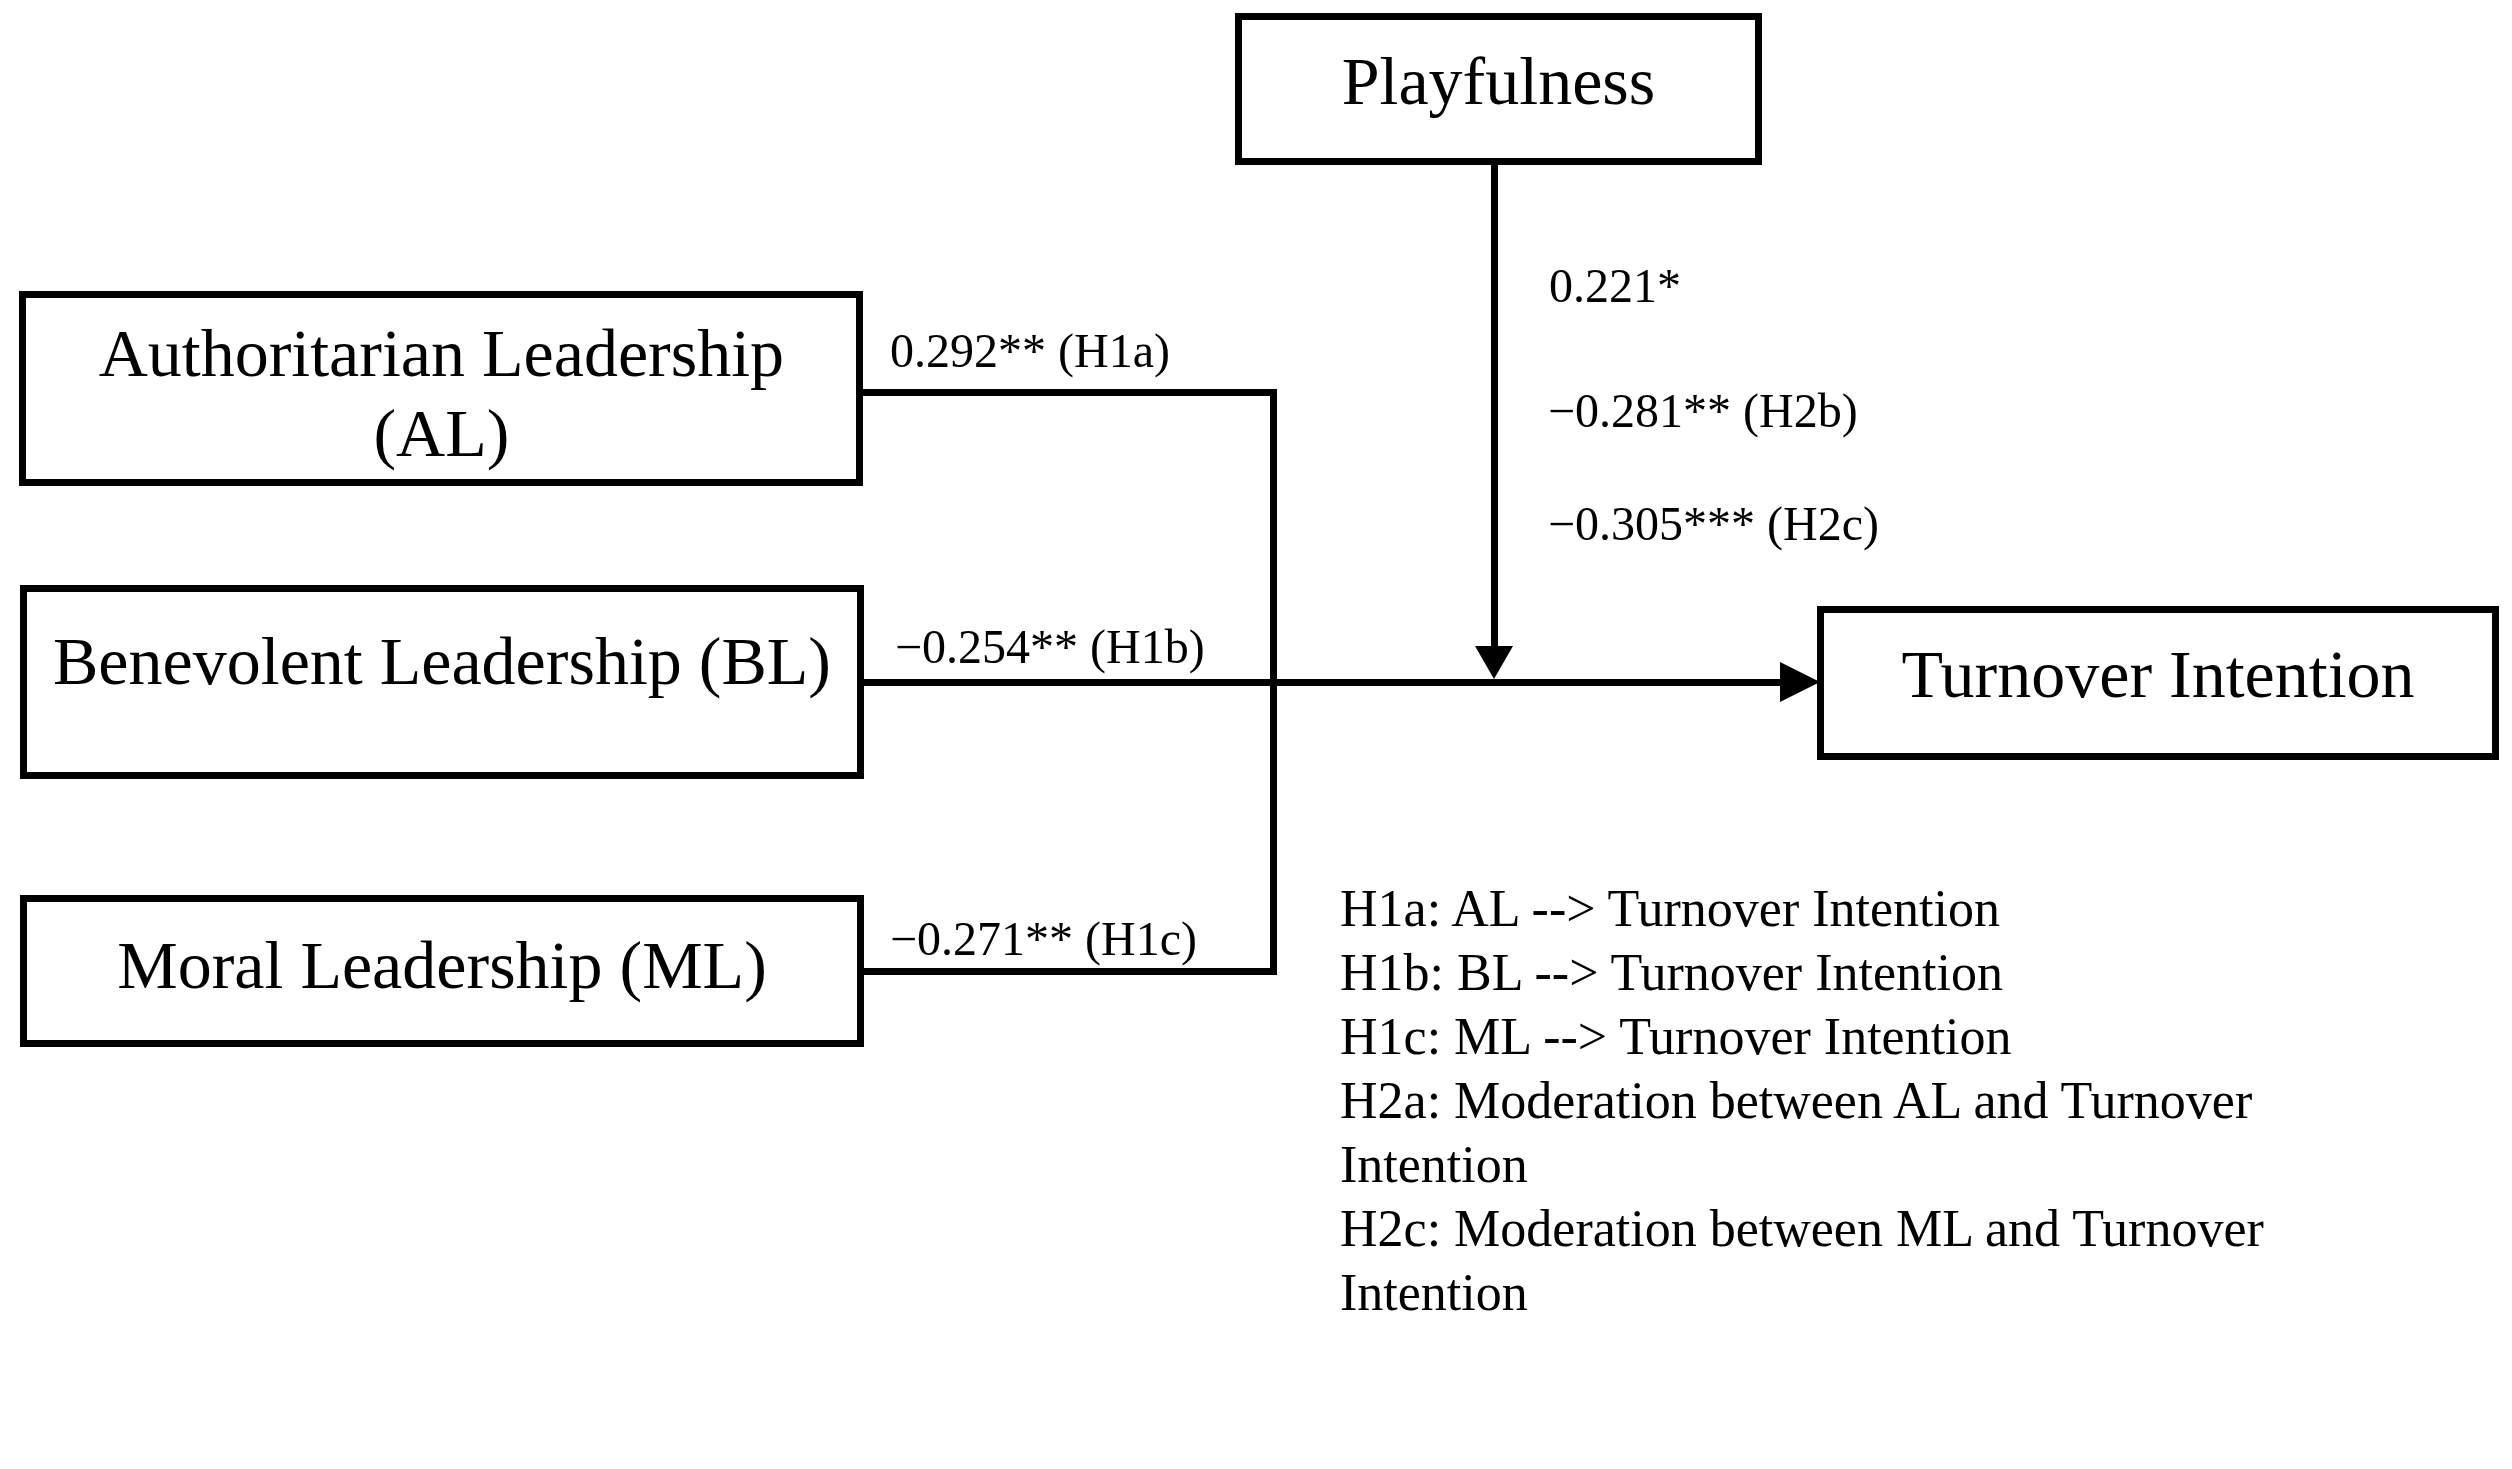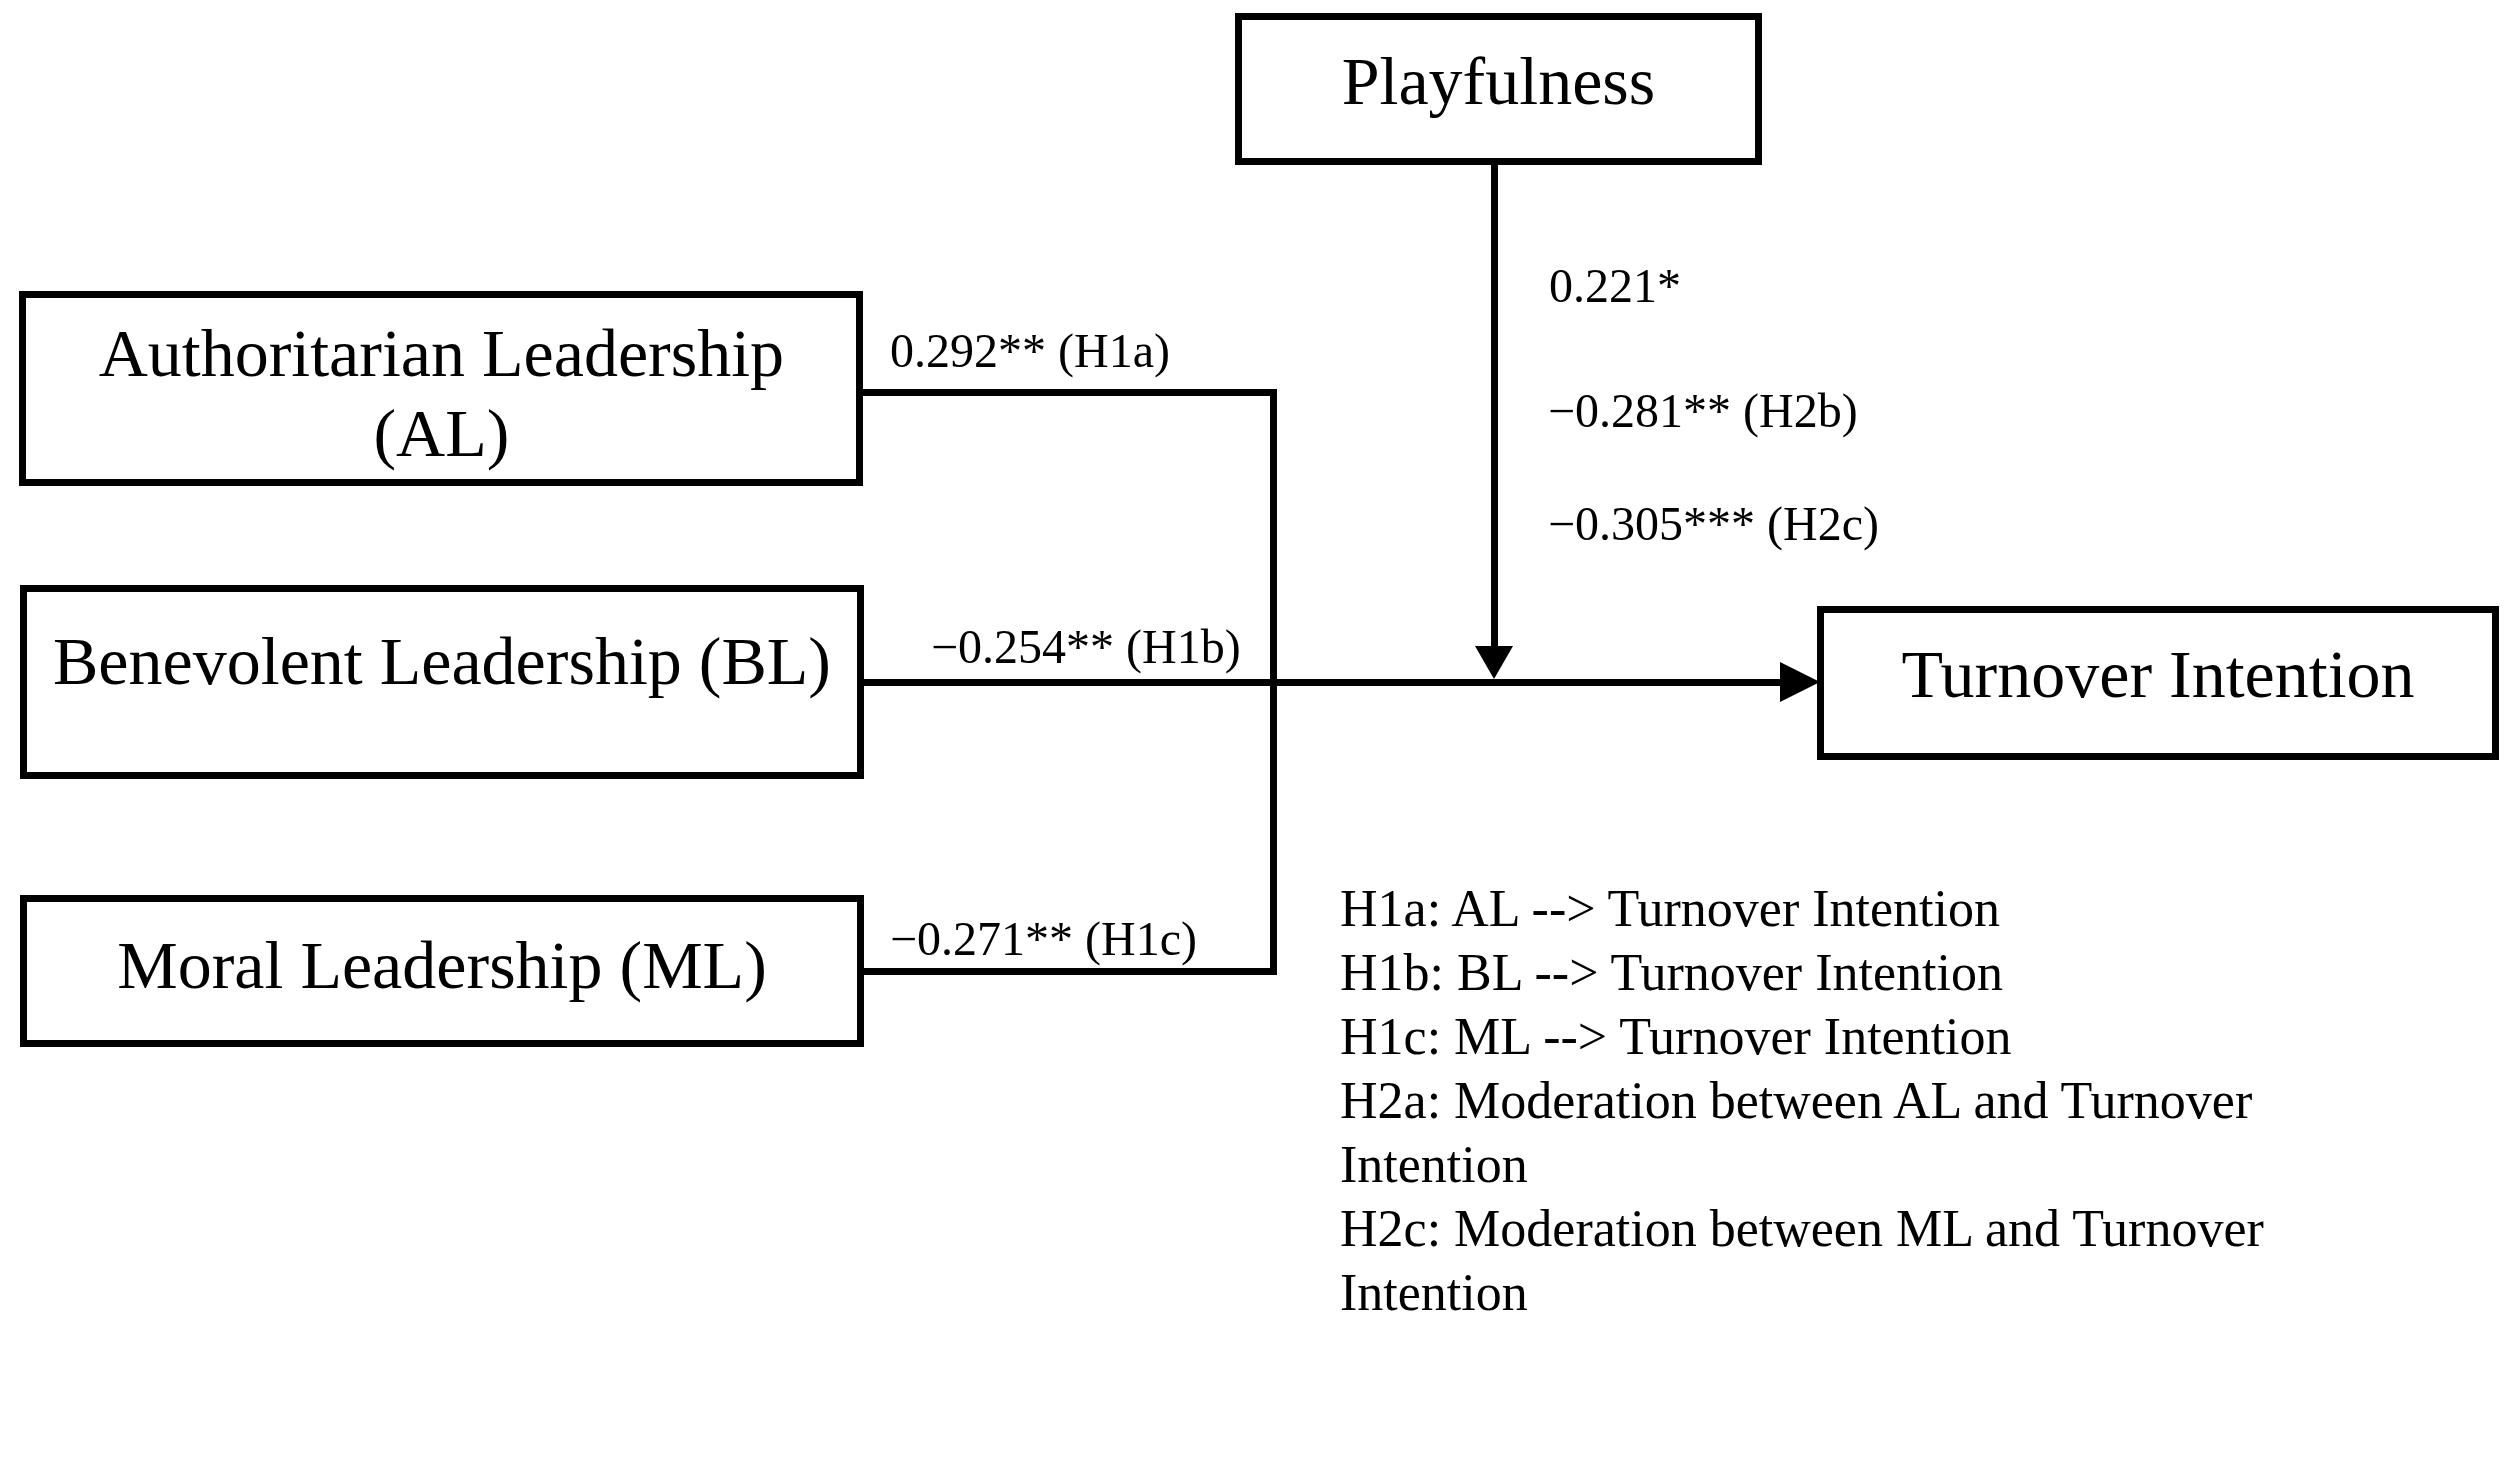--- a/index.html
+++ b/index.html
@@ -67,21 +67,21 @@
   }
 
   
   .plabel {
     position: absolute;
     font-size: 48px;
     line-height: 72px;
     white-space: nowrap;
   }
   .plabel-h1a  { left: 890px; top: 315px; }
-  .plabel-h1b  { left: 895px; top: 611px; margin-left: 36px; }
+  .plabel-h1b  { left: 895px; top: 611px; }
   .plabel-h1c  { left: 890px; top: 895px; margin-top: 8px; }
   .plabel-moda { left: 1549px; top: 250px; }
   .plabel-modb { left: 1548px; top: 375px; text-align: center; }
   .plabel-modc { left: 1548px; top: 488px; }
 
   
   .legend {
     position: absolute;
     left: 1340px;
     top: 877px;

